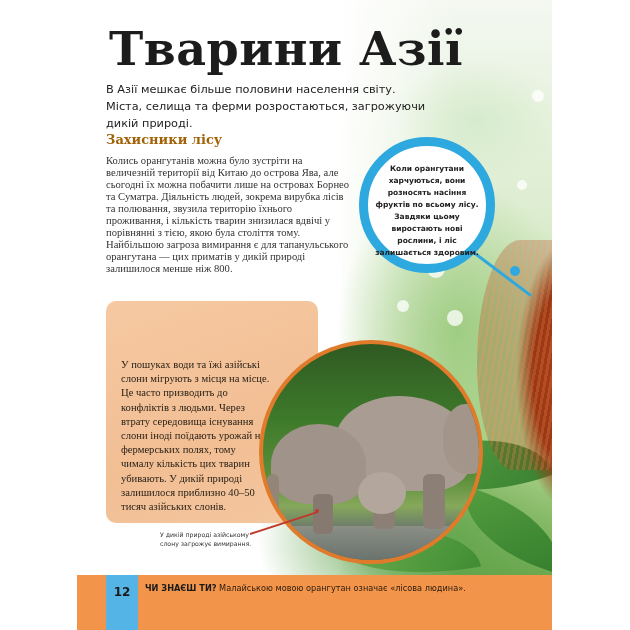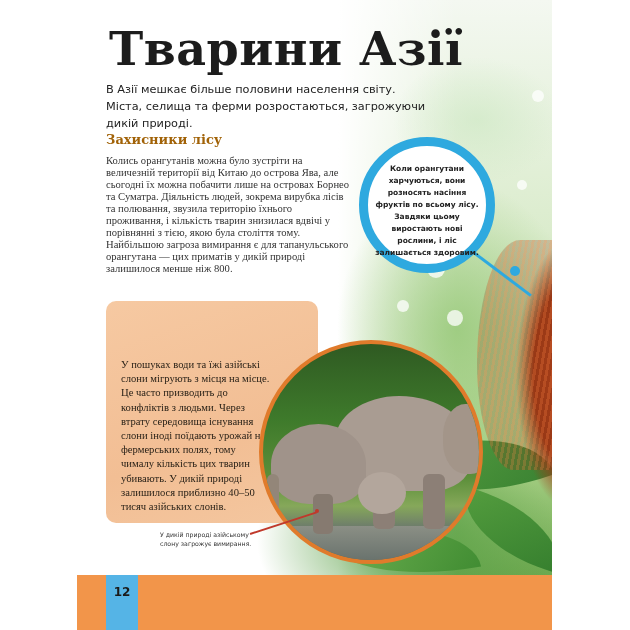--- a/index.html
+++ b/index.html
@@ -108,13 +108,16 @@
   </div>
 
   <div class="caption-line"></div>
   <div class="caption-dot"></div>
   <div class="caption">У дикій природі азійському слону загрожує вимирання.</div>
 
   <div class="footer"></div>
   <div class="page-num">
     <span>12</span>
   </div>
+  <div class="fact">
+    <b>ЧИ ЗНАЄШ ТИ?</b><span> Малайською мовою орангутан означає «лісова людина».</span>
+  </div>
 </div>
 
 </body></html>

